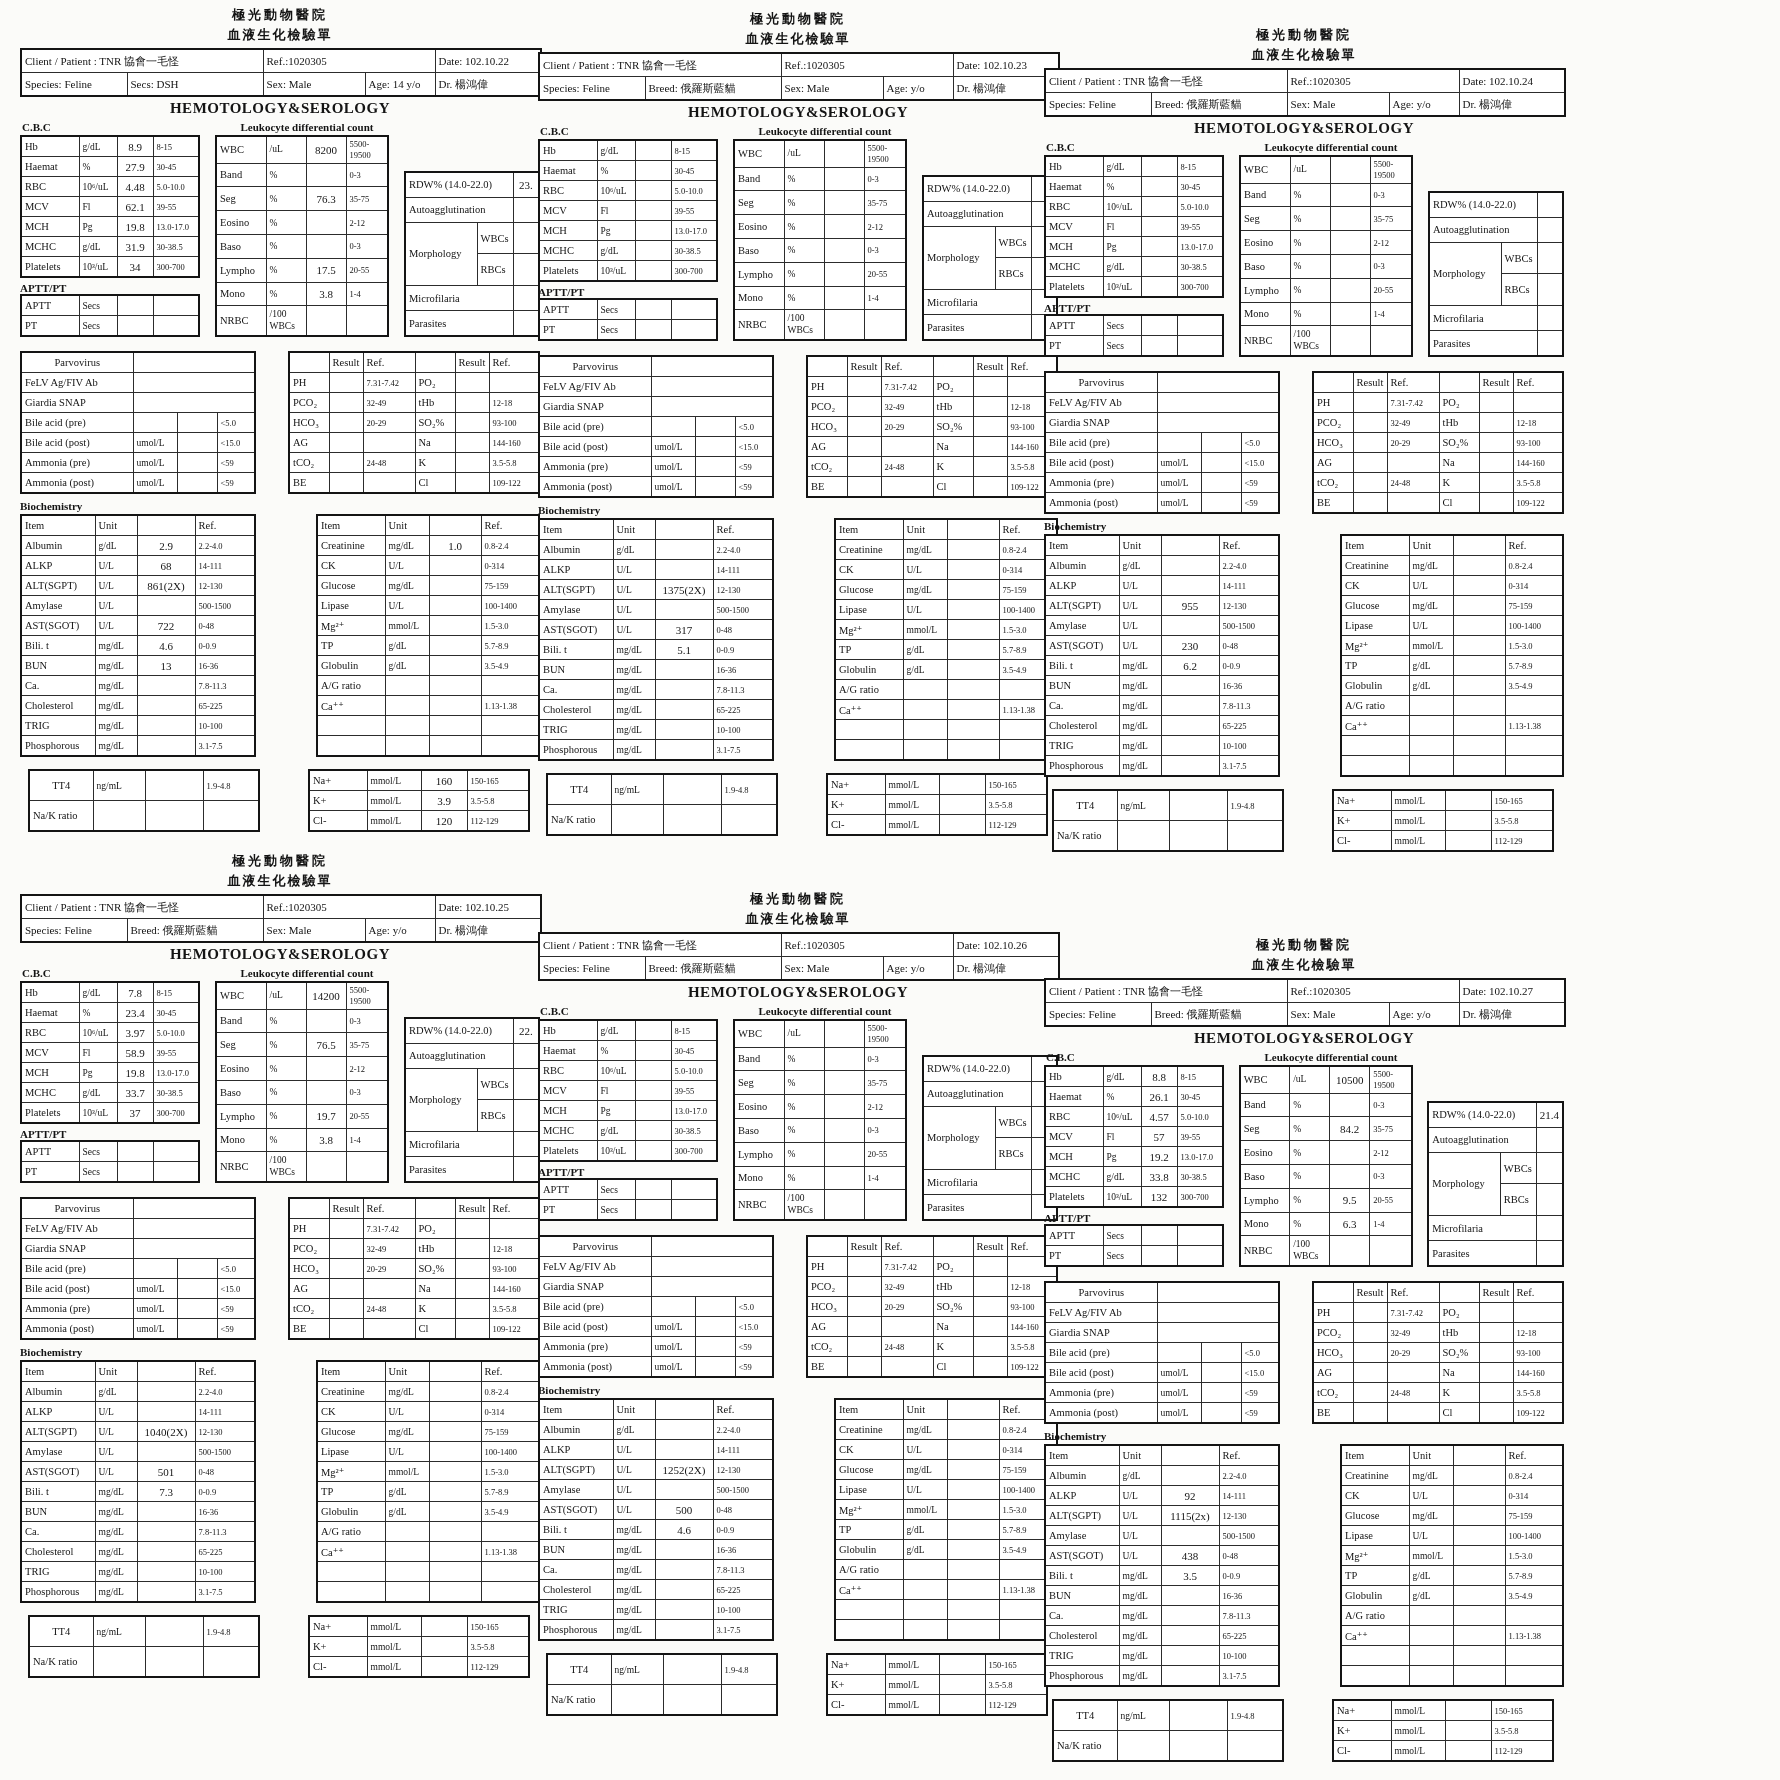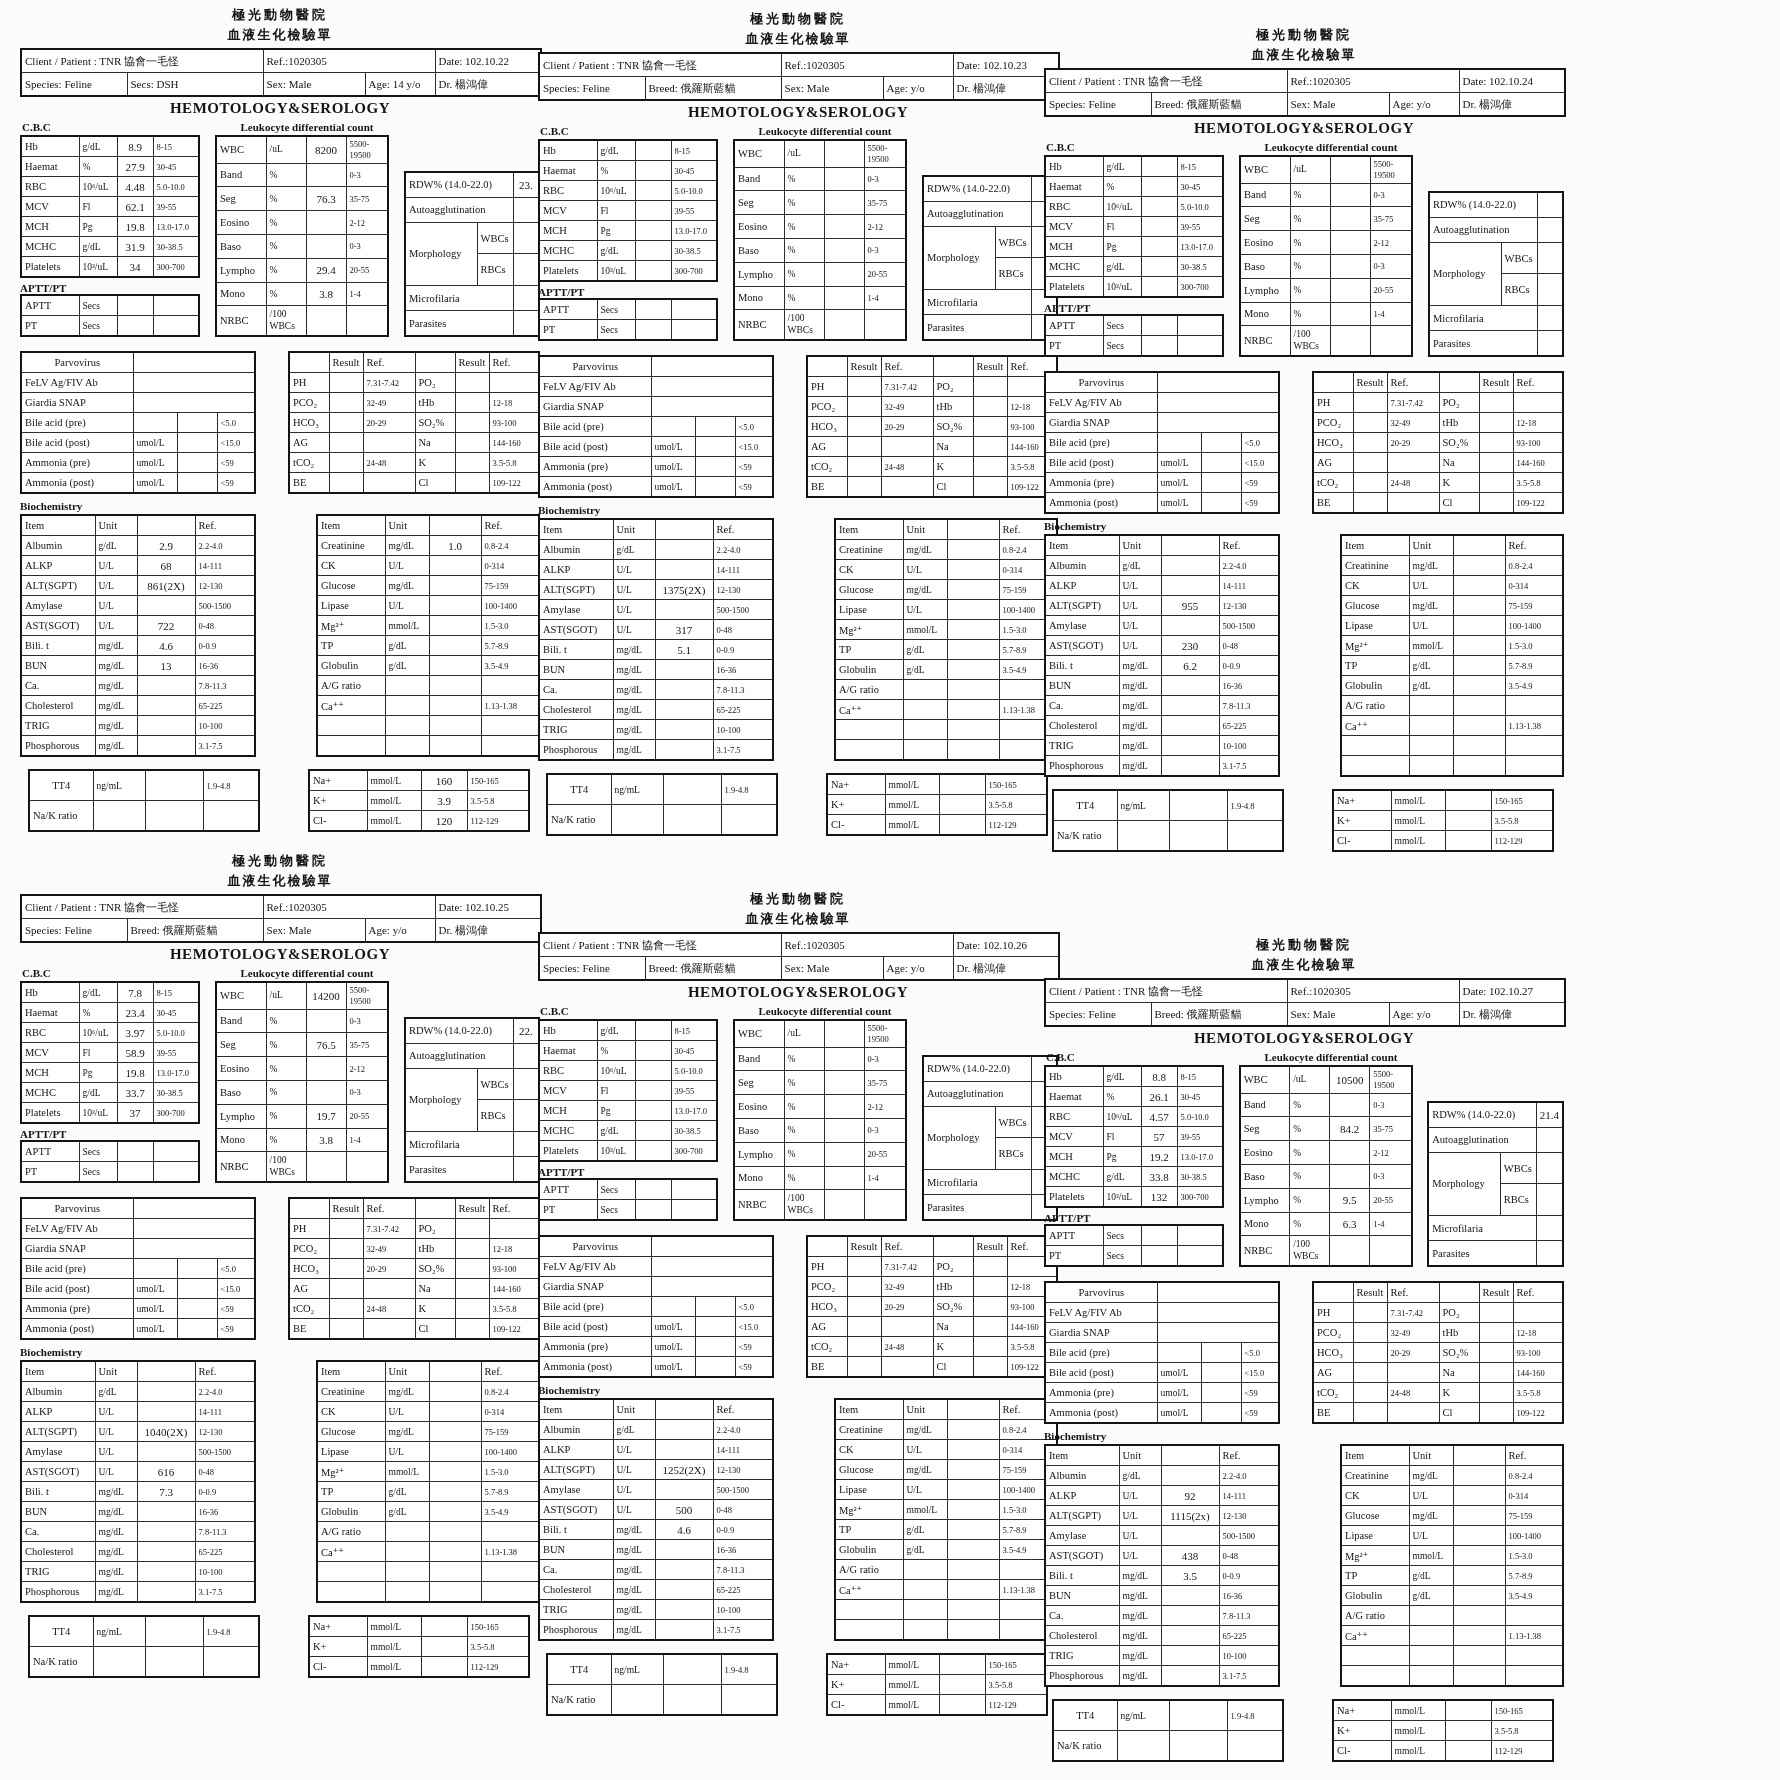--- a/index.html
+++ b/index.html
@@ -201,21 +201,21 @@
             </tr>
       <tr>
               <td>Baso</td>
               <td class="u">%</td>
               <td class="v"></td>
               <td class="r">0-3</td>
             </tr>
       <tr>
               <td>Lympho</td>
               <td class="u">%</td>
-              <td class="v">29.4</td>
+              <td class="v">17.5</td>
               <td class="r">20-55</td>
             </tr>
       <tr>
               <td>Mono</td>
               <td class="u">%</td>
               <td class="v">3.8</td>
               <td class="r">1-4</td>
             </tr>
       <tr>
               <td>NRBC</td>
@@ -2076,21 +2076,21 @@
             </tr>
       <tr>
               <td>Amylase</td>
               <td class="u">U/L</td>
               <td class="v"></td>
               <td class="r">500-1500</td>
             </tr>
       <tr>
               <td>AST(SGOT)</td>
               <td class="u">U/L</td>
-              <td class="v">616</td>
+              <td class="v">501</td>
               <td class="r">0-48</td>
             </tr>
       <tr>
               <td>Bili. t</td>
               <td class="u">mg/dL</td>
               <td class="v">7.3</td>
               <td class="r">0-0.9</td>
             </tr>
       <tr>
               <td>BUN</td>

